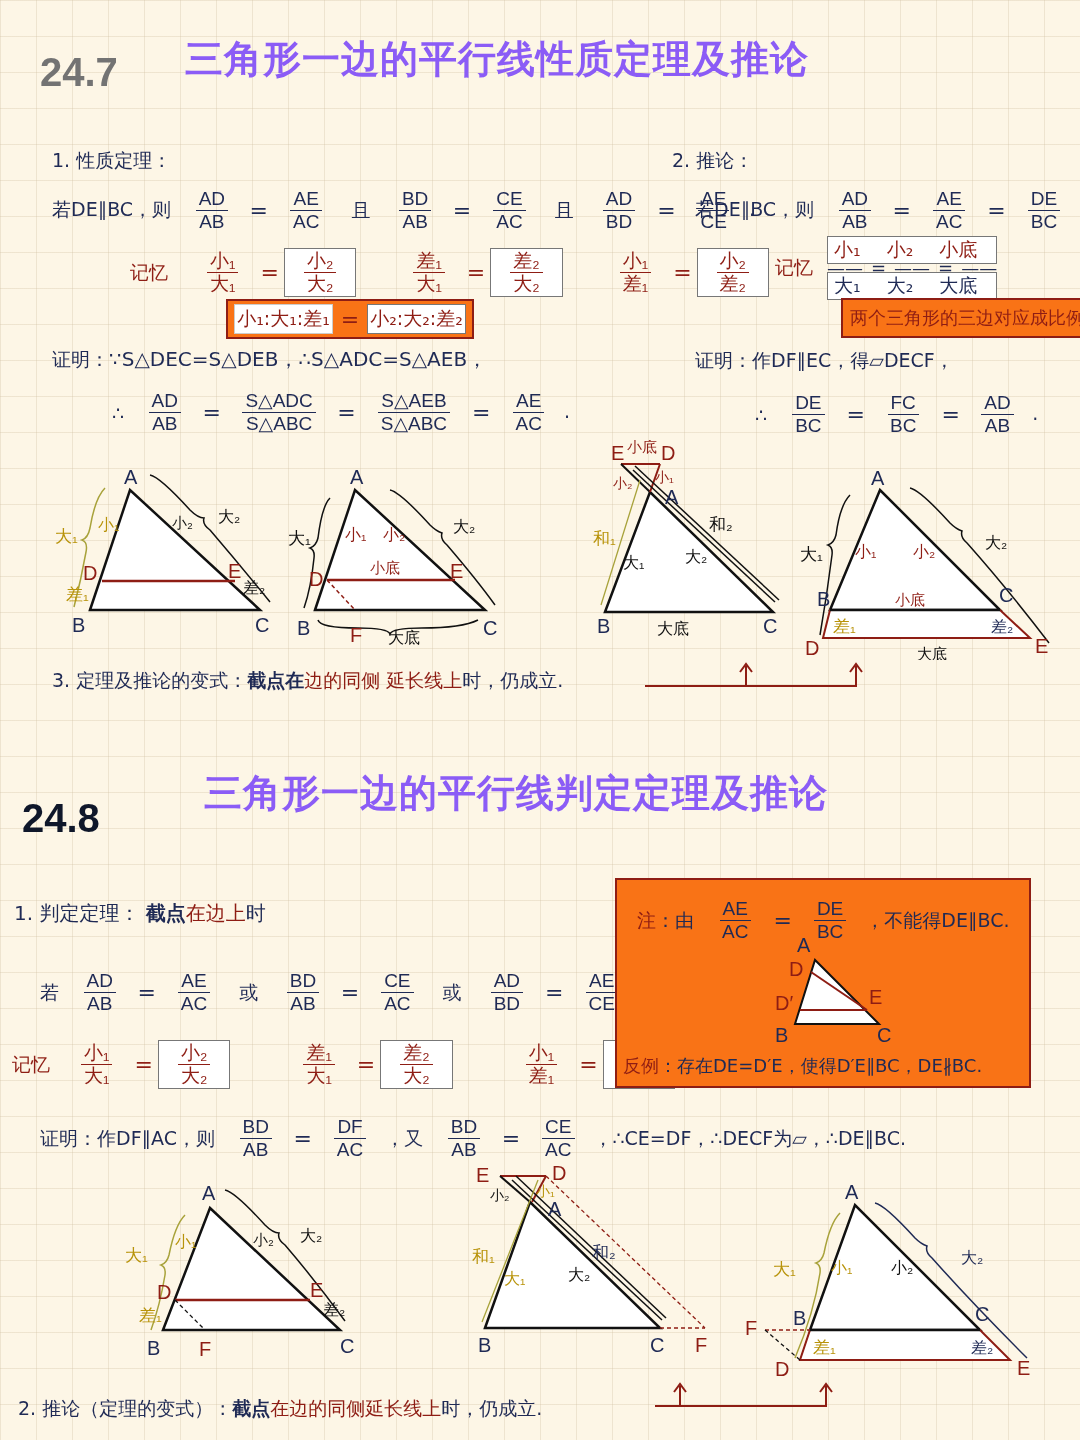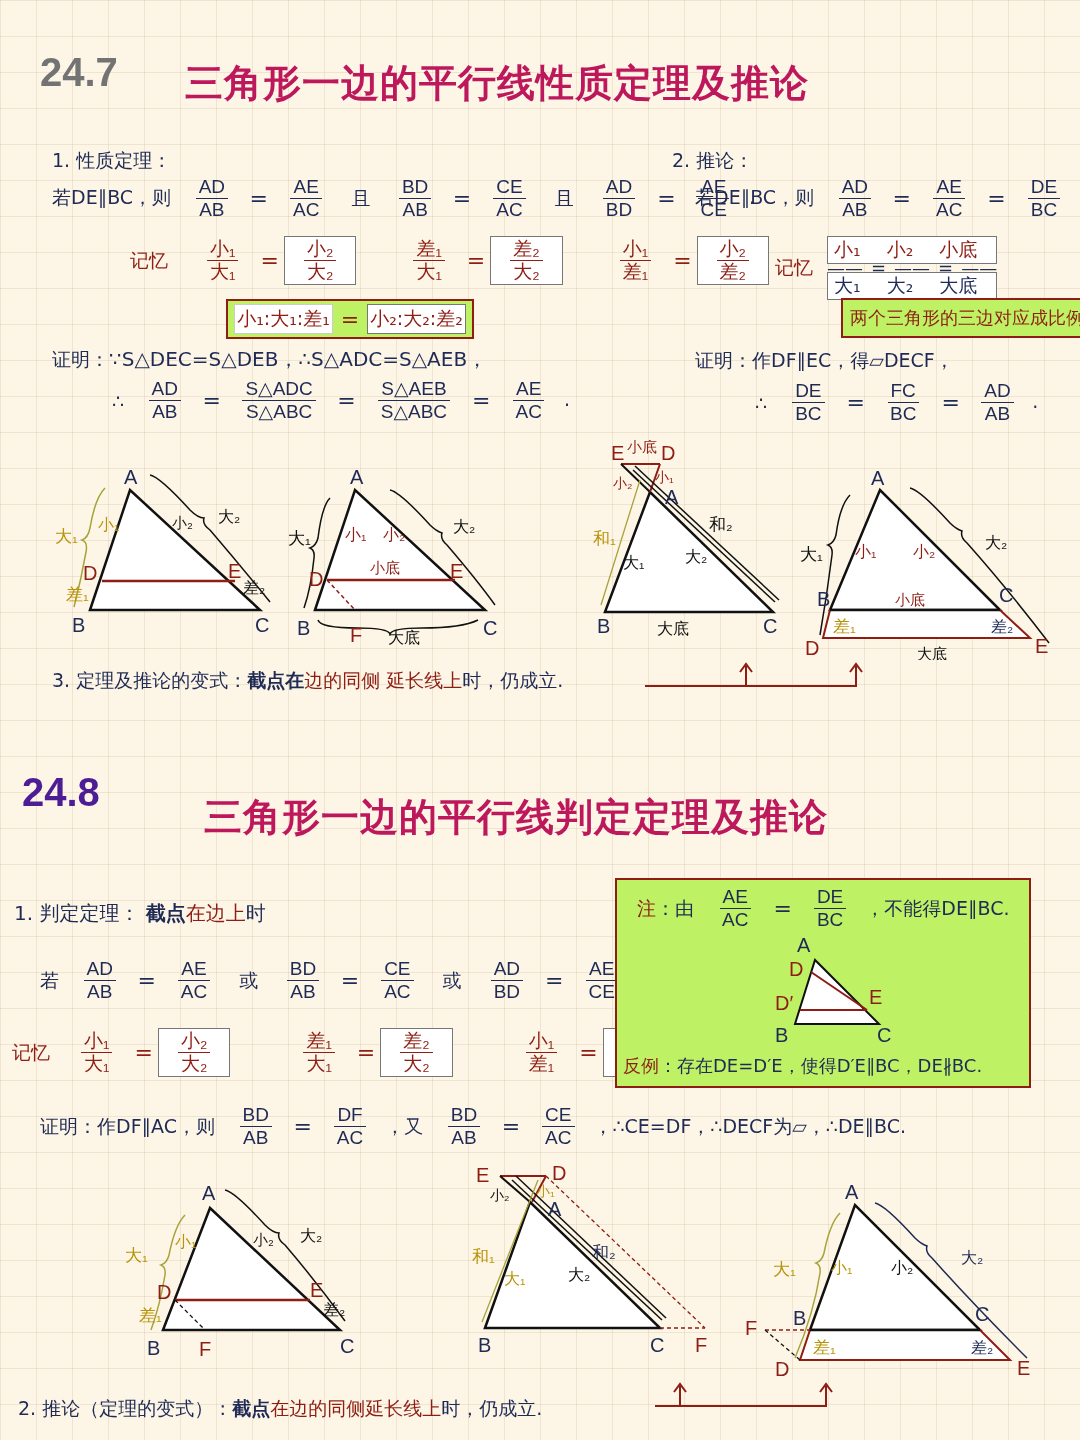--- a/index.html
+++ b/index.html
@@ -8,31 +8,31 @@
     background-color:#fdf6e6;
     background-image:
       linear-gradient(rgba(210,195,165,0.35) 1px, transparent 1px),
       linear-gradient(90deg, rgba(210,195,165,0.35) 1px, transparent 1px);
     background-size:36px 36px;
     font-family:"DejaVu Sans","Liberation Sans",sans-serif;
     color:#1f2a55;
   }
   .abs{position:absolute;}
   .sec-num{font-family:"Liberation Sans",sans-serif;font-weight:bold;font-size:40px;}
-  .sec-title{font-family:"DejaVu Sans",sans-serif;font-weight:bold;font-size:38px;color:#be185d;letter-spacing:1px;margin-top:24px;}
+  .sec-title{font-family:"DejaVu Sans",sans-serif;font-weight:bold;font-size:38px;color:#8b5cf6;letter-spacing:1px;}
   .hand{font-family:"DejaVu Sans",sans-serif;font-size:19px;color:#1f2a55;white-space:nowrap;}
   .red{color:#8e1d14;}
-  .frac{display:inline-flex;flex-direction:column;align-items:center;vertical-align:middle;margin:0 2px;font-family:"Liberation Sans",sans-serif;font-size:19px;line-height:22px;}
+  .frac{display:inline-flex;flex-direction:column;align-items:center;vertical-align:middle;margin:12px 2px;font-family:"Liberation Sans",sans-serif;font-size:19px;line-height:22px;}
   .frac .num{border-bottom:1.5px solid #1f2a55;padding:0 3px;}
   .frac .den{padding:0 20px;}
   .frac.r .num{border-bottom-color:#8e1d14;}
   .boxed{border:1.5px solid #777;background:#fff;padding:1px 2px;}
   .eq{font-size:22px;margin:0 3px;vertical-align:middle;}
   .conj{margin:0 4px;vertical-align:middle;}
-  .redbox{border:2px solid #8e1d14;background:#bef264;}
+  .redbox{border:2px solid #8e1d14;background:#f97316;}
   svg text{font-family:"Liberation Sans",sans-serif;}
   .vlabel{font-family:"Liberation Sans",sans-serif;font-size:20px;}
 </style>
 </head>
 <body>
 
 <div class="abs sec-num" style="left:40px;top:50px;color:#737373;">24.7</div>
 <div class="abs sec-title" style="left:185px;top:34px;">三角形一边的平行线性质定理及推论</div>
 
 <div class="abs hand" style="left:52px;top:148px;">1. 性质定理：</div>
@@ -256,21 +256,21 @@
 <div class="abs hand" style="left:52px;top:668px;">
   <span>3. 定理及推论的变式：</span><span style="color:#1f2a55;font-weight:bold;">截点在</span><span class="red">边的同侧 延长线上</span><span>时，仍成立.</span>
 </div>
 <svg class="abs" style="left:640px;top:660px;" width="230" height="32">
   <polyline points="5,26 216,26 216,6" fill="none" stroke="#8e1d14" stroke-width="2"></polyline>
   <line x1="106" y1="26" x2="106" y2="6" stroke="#8e1d14" stroke-width="2"></line>
   <polyline points="100,12 106,4 112,12" fill="none" stroke="#8e1d14" stroke-width="2"></polyline>
   <polyline points="210,12 216,4 222,12" fill="none" stroke="#8e1d14" stroke-width="2"></polyline>
 </svg>
 
-<div class="abs sec-num" style="left:22px;top:770px;color:#4c1d95;">24.8</div>
+<div class="abs sec-num" style="left:22px;top:796px;color:#0f172a;">24.8</div>
 <div class="abs sec-title" style="left:180px;top:768px;padding-left:24px;">三角形一边的平行线判定定理及推论</div>
 
 <div class="abs hand" style="left:14px;top:900px;font-size:20px;">
   <span>1. 判定定理：</span> <span style="font-weight:bold;">截点</span><span class="red">在边上</span><span>时</span>
 </div>
 
 <div class="abs hand" style="left:40px;top:958px;">
   <span style="vertical-align:middle;">若</span>
   <span class="frac">
       <span class="num">AD</span>

